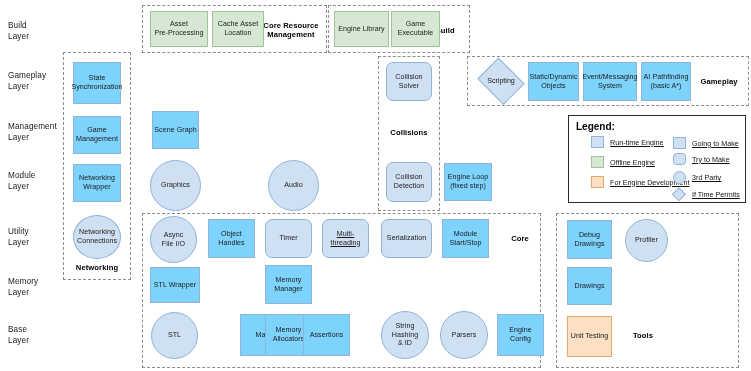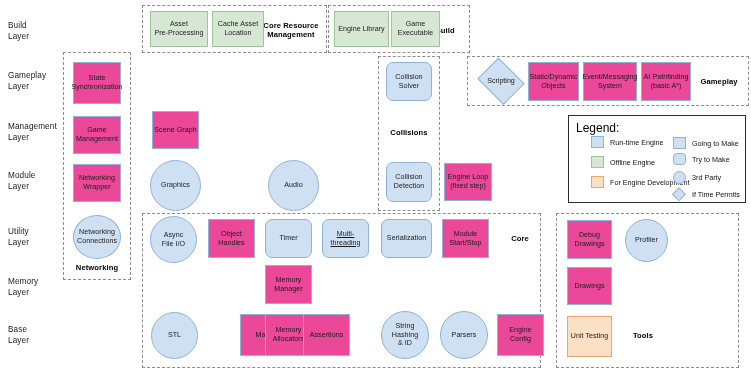--- a/index.html
+++ b/index.html
@@ -54,21 +54,21 @@
     justify-content: center;
     text-align: center;
     font-size: 7.1px;
     line-height: 8.6px;
     color: #1a1a1a;
     white-space: pre-line;
     padding: 1px;
     letter-spacing: 0.05px;
   }
   .shape-rect {
-    background: #ec4899;
+    background: #7dd3fc;
     border: 1px solid #8fb3d9;
   }
   .shape-round {
     background: #cfe0f3;
     border: 1px solid #8fb3d9;
     border-radius: 7px;
   }
   .shape-circle {
     background: #cfe0f3;
     border: 1px solid #8fb3d9;
@@ -105,28 +105,29 @@
   #legend {
     position: absolute;
     background: #ffffff;
     border: 1px solid #2b2b2b;
     box-sizing: border-box;
   }
   .legend-title {
     position: absolute;
     left: 7px;
     top: 5px;
-    font-size: 12px;
-    font-weight: normal;
+    font-size: 10px;
+    font-weight: bold;
     color: #000;
   }
   .legend-row {
     position: absolute;
     display: flex;
     align-items: center;
+    text-decoration: underline;
   }
   .legend-swatch {
     width: 13px;
     height: 12px;
     box-sizing: border-box;
     background: #cfe0f3;
     border: 1px solid #8fb3d9;
     flex: 0 0 auto;
   }
   .legend-swatch.sw-round { border-radius: 3.5px; }
@@ -236,20 +237,21 @@
 File I/O</div>
   <div class="node shape-rect" style="left:208px; top:219px; width:47px; height:39px;">Object
 Handles</div>
   <div class="node shape-round" style="left:265px; top:219px; width:47px; height:39px;">Timer</div>
   <div class="node shape-round" style="left:322px; top:219px; width:47px; height:39px;text-decoration:underline;">Multi-
 threading</div>
   <div class="node shape-round" style="left:381px; top:219px; width:51px; height:39px;">Serialization</div>
   <div class="node shape-rect" style="left:442px; top:219px; width:47px; height:39px;">Module
 Start/Stop</div>
 
+  <div class="node shape-rect" style="left:150px; top:267px; width:50px; height:36px;">STL Wrapper</div>
   <div class="node shape-rect" style="left:265px; top:265px; width:47px; height:39px;">Memory
 Manager</div>
 
   <div class="node shape-circle" style="left:151px; top:312px; width:47px; height:47px;">STL</div>
   <div class="node shape-rect" style="left:208px; top:314px; width:47px; height:42px;margin-left:32px;">Math</div>
   <div class="node shape-rect" style="left:265px; top:314px; width:47px; height:42px;">Memory
 Allocators</div>
   <div class="node shape-rect" style="left:303px; top:314px; width:47px; height:42px;">Assertions</div>
   <div class="node shape-circle" style="left:381px; top:311px; width:48px; height:48px;">String
 Hashing

